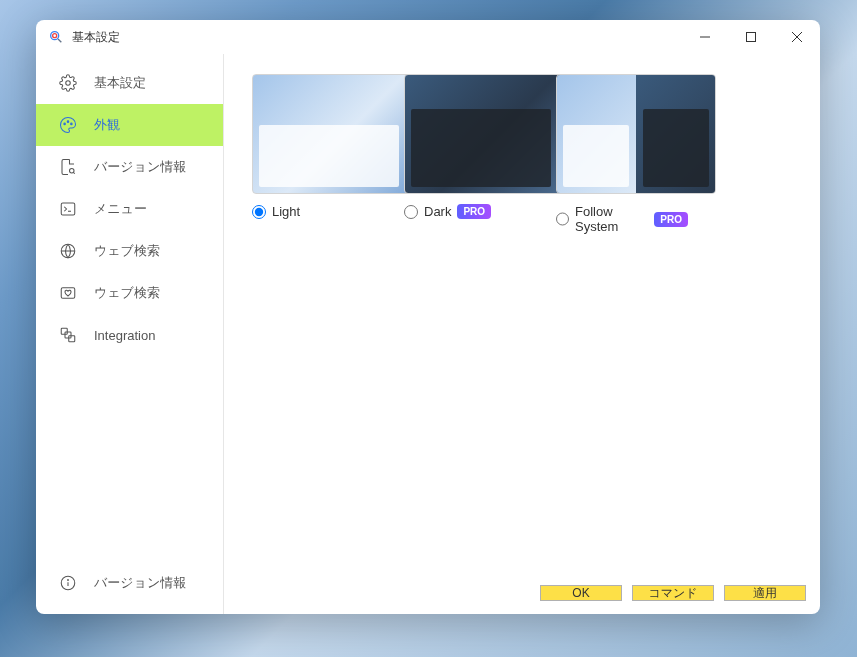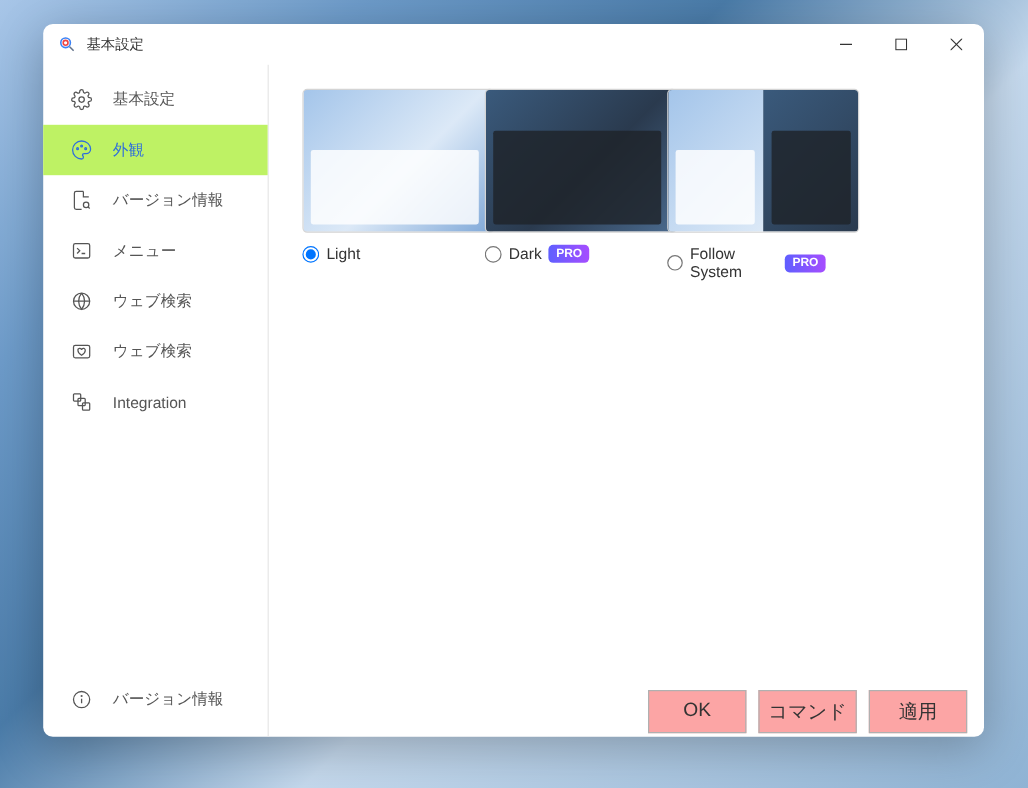--- a/index.html
+++ b/index.html
@@ -58,22 +58,22 @@
   .theme-opt { display: flex; align-items: center; margin-top: 10px; gap: 6px; }
   .theme-opt input[type="radio"] { width: 14px; height: 14px; }
   .theme-name { font-size: 13px; color: #333; }
   .pro-badge {
     font-size: 10px; font-weight: 700; color: #fff; padding: 2px 6px; border-radius: 4px;
     background: linear-gradient(90deg, #5f5fff, #a64dff);
   }
 
   .button-bar { height: 42px; display: flex; align-items: center; justify-content: flex-end; padding-right: 14px; gap: 10px; }
   .dlg-btn {
-    min-width: 82px; height: 36px; background: #fca5a5; border: 1px solid #b0b0b0;
-    font-size: 16px; color: #333; display:flex; align-items:center; justify-content:center; cursor:pointer;
+    min-width: 82px; height: 16px; background: #fde047; border: 1px solid #b0b0b0;
+    font-size: 12px; color: #333; display:flex; align-items:center; justify-content:center; cursor:pointer;
   }
 </style>
 </head>
 <body>
 
 <div class="window">
 
   <div class="titlebar">
     <span class="titlebar-icon">
       <svg viewBox="0 0 24 24">

